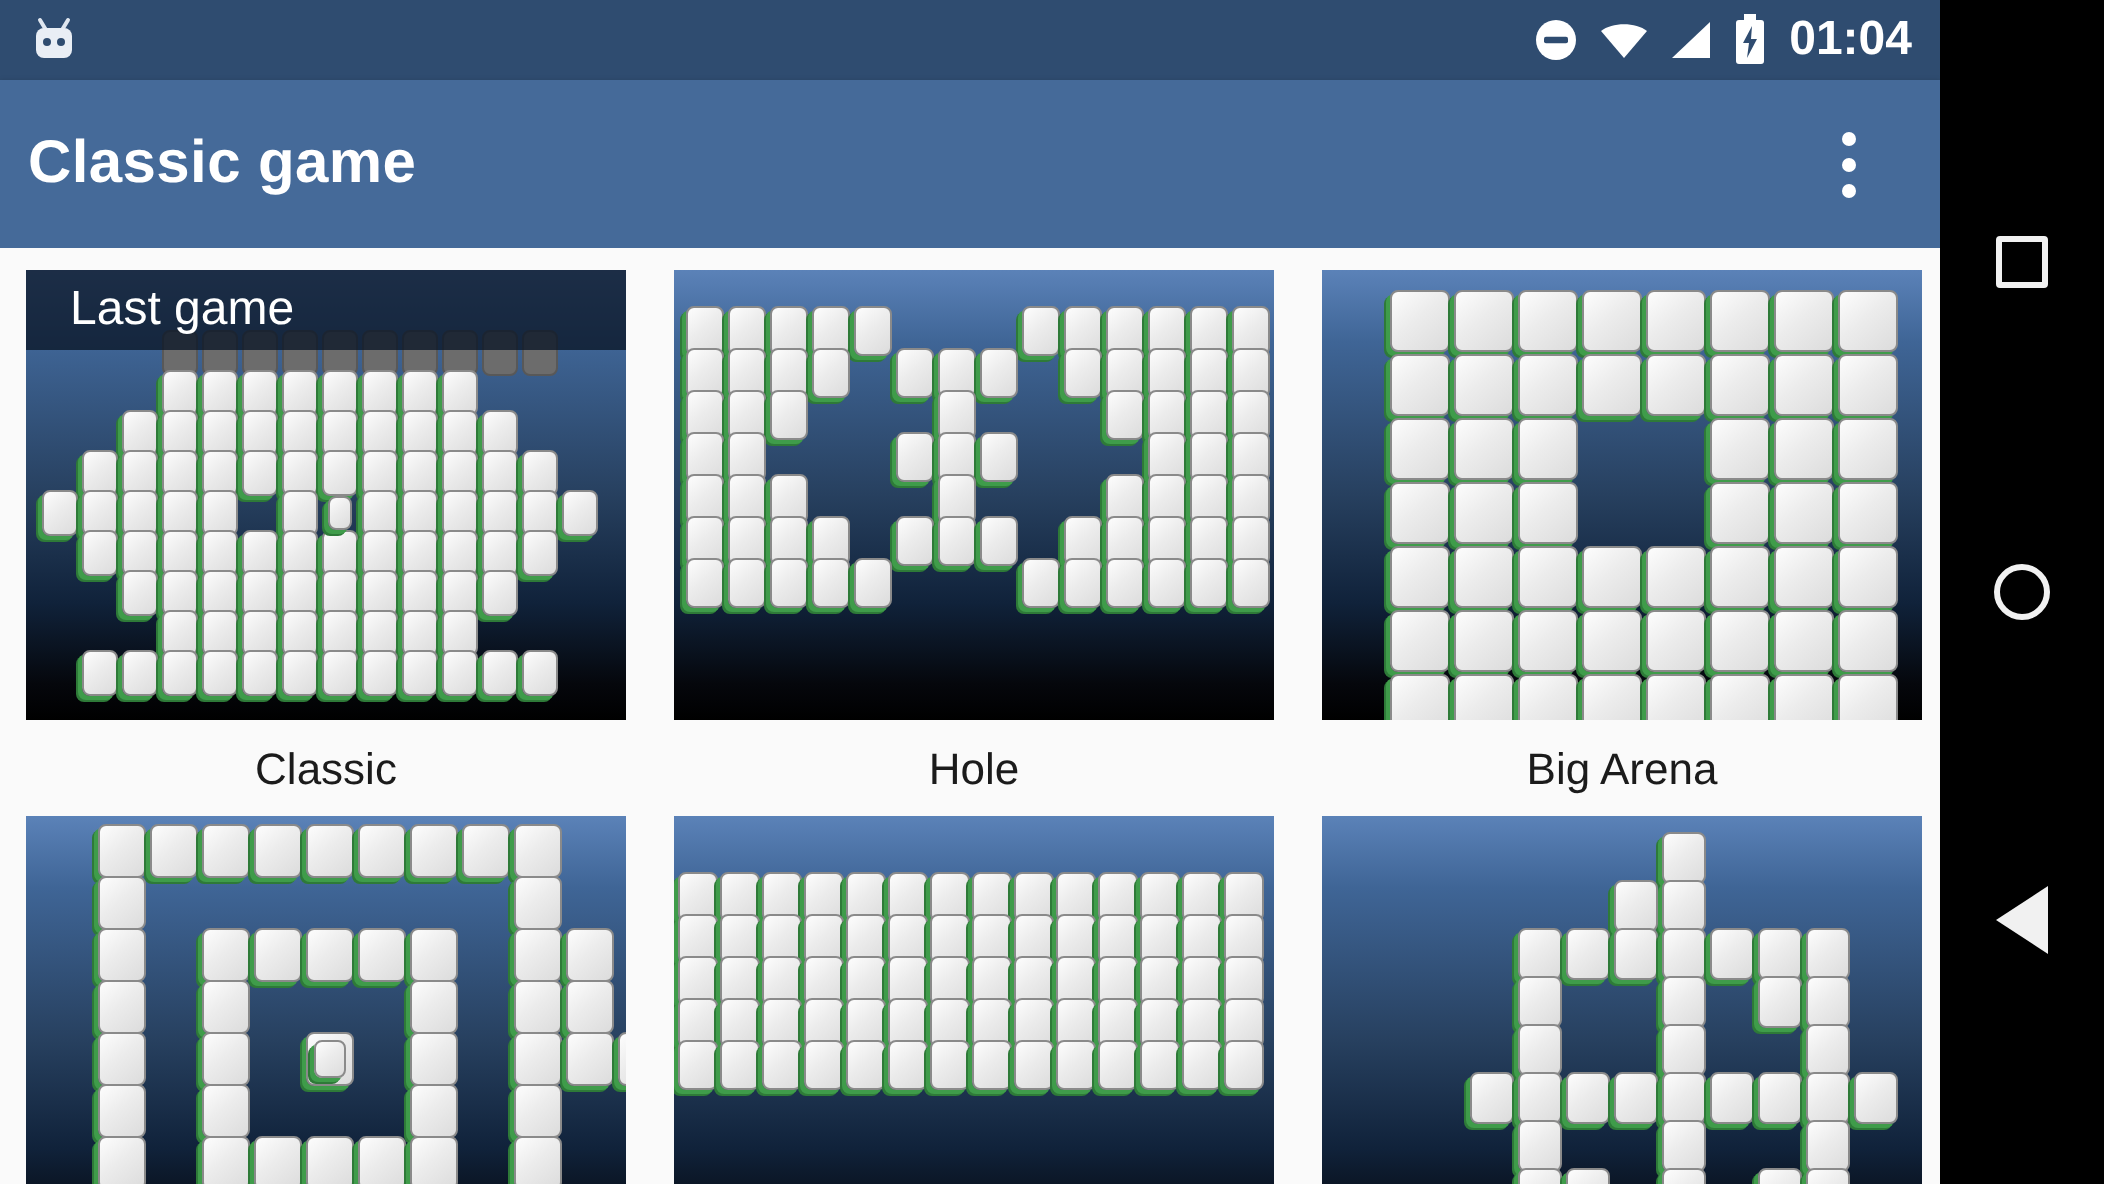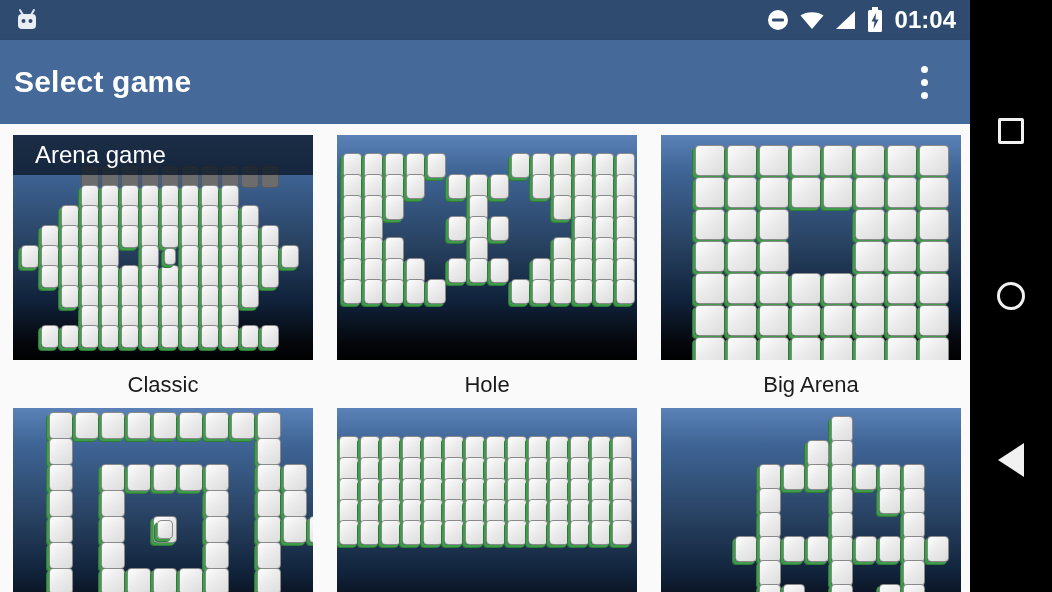--- a/index.html
+++ b/index.html
@@ -204,21 +204,21 @@
         <svg class="sb-icon" width="16" height="26" viewBox="0 0 16 26">
           <rect x="5" y="0" width="6" height="3" fill="#ffffff"></rect>
           <rect x="1" y="3" width="14" height="22" rx="1.5" fill="#ffffff"></rect>
           <path d="M9 6 L4.5 14.5 L7.5 14.5 L6.5 22 L11.5 12.5 L8.5 12.5 Z" fill="#2f4c70"></path>
         </svg>
         <div id="clock">01:04</div>
       </div>
     </div>
 
     <div id="app-bar">
-      <div id="app-title">Select game</div>
+      <div id="app-title">Classic game</div>
       <div id="overflow-menu">
         <div class="dot"></div>
         <div class="dot"></div>
         <div class="dot"></div>
       </div>
     </div>
 
     <div id="content">
       <div class="grid">
 
@@ -316,21 +316,21 @@
                 <div class="tile" style="left: 128px; top: 190px; width: 18px; height: 23px;"></div>
                 <div class="tile" style="left: 148px; top: 190px; width: 18px; height: 23px;"></div>
                 <div class="tile" style="left: 168px; top: 190px; width: 18px; height: 23px;"></div>
                 <div class="tile" style="left: 188px; top: 190px; width: 18px; height: 23px;"></div>
                 <div class="tile" style="left: 208px; top: 190px; width: 18px; height: 23px;"></div>
                 <div class="tile" style="left: 228px; top: 190px; width: 18px; height: 23px;"></div>
                 <div class="tile" style="left: 248px; top: 190px; width: 18px; height: 23px;"></div>
                 <div class="tile" style="left: 151px; top: 113px; width: 12px; height: 17px;"></div>
               </div>
             <div class="ribbon">
-              <span>Arena game</span>
+              <span>Last game</span>
             </div>
           </div>
           <div class="caption">Classic</div>
         </div>
 
         <div class="cell">
           <div class="thumb">
             <div class="sky"></div>
             <div class="board" id="board-arena">
                 <div class="tile" style="left: 6px; top: 18px; width: 19px; height: 25px;"></div>

